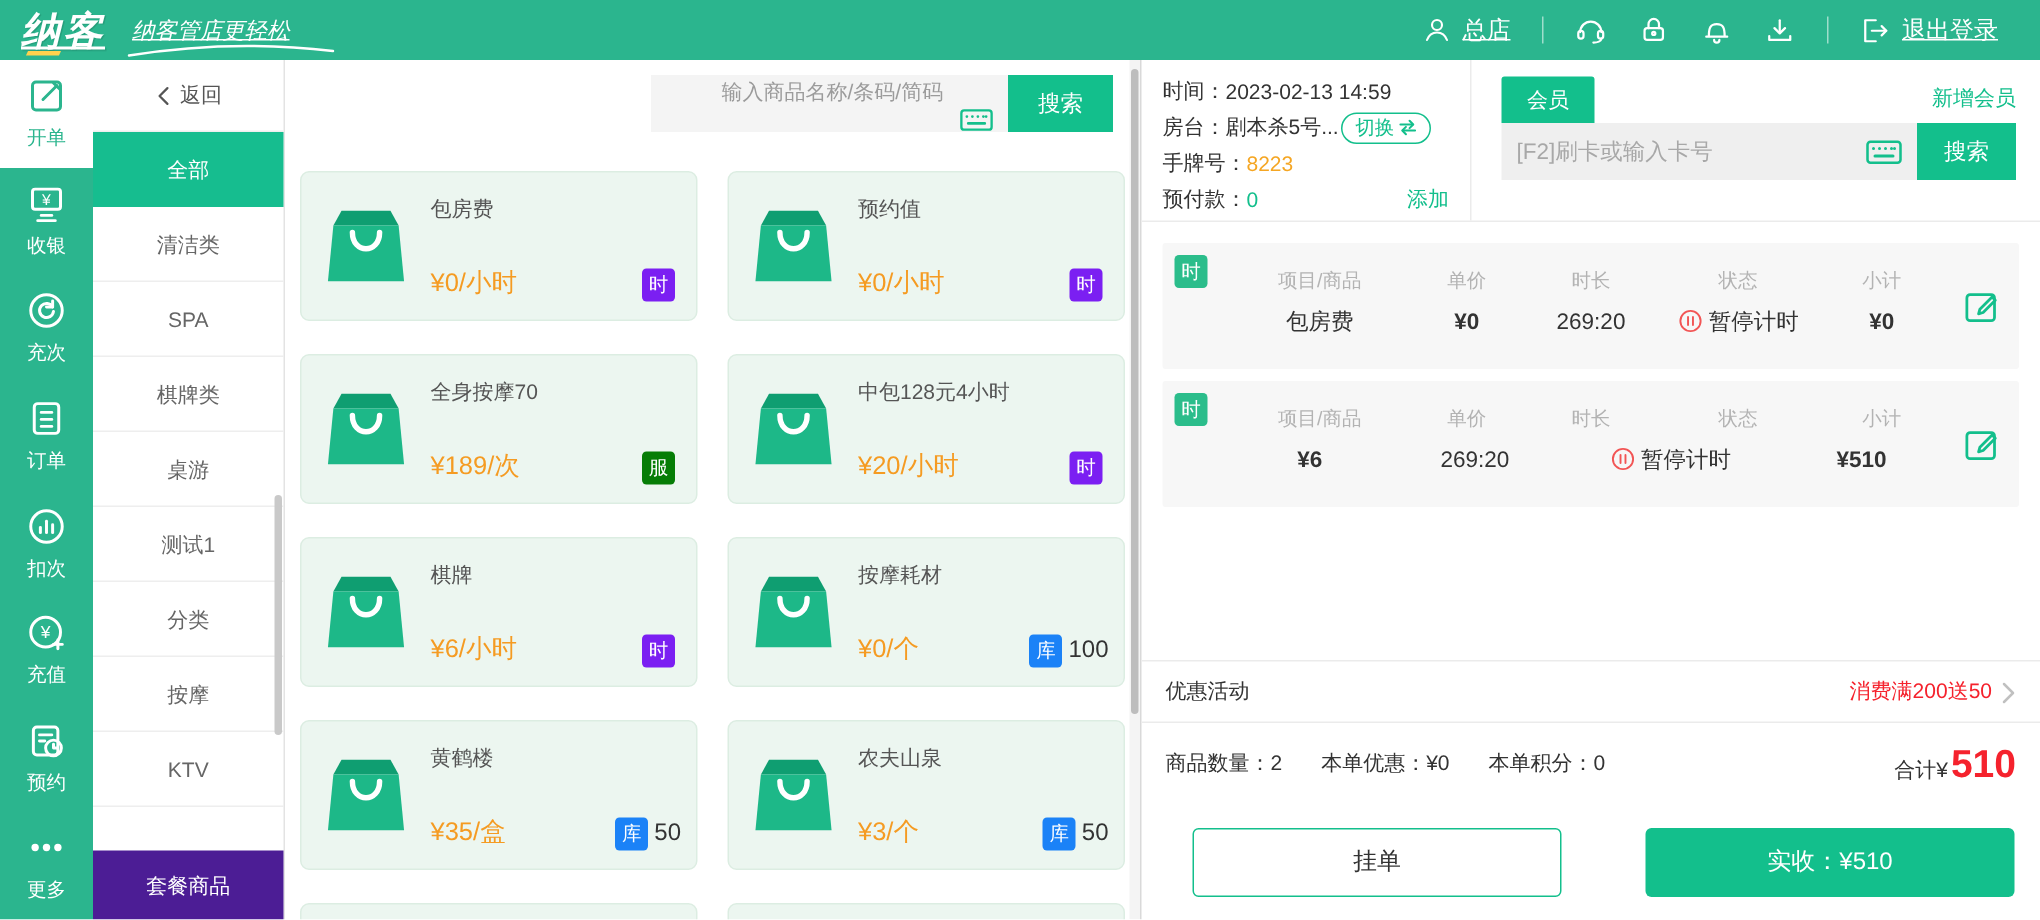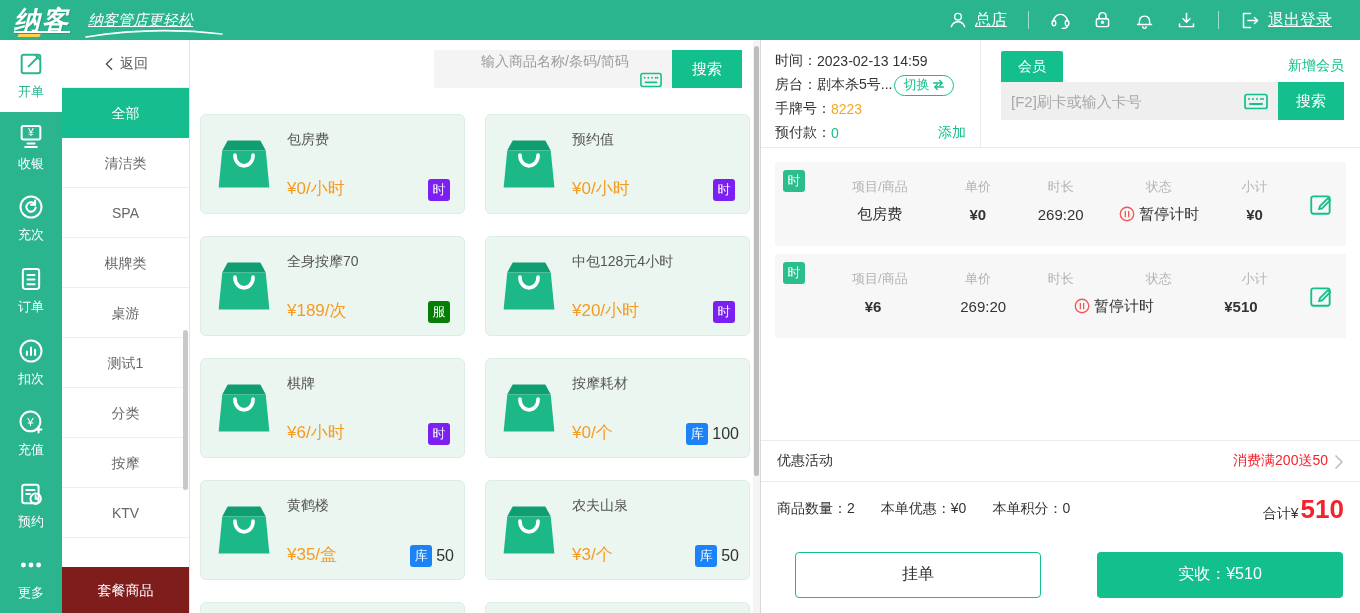--- a/index.html
+++ b/index.html
@@ -33,21 +33,21 @@
   .nav-item.active { background:#fff; color:#2bb58e; }
 
   
   .cats { width:128px; background:#fff; border-right:1px solid #e3e3e3; position:relative; }
   .cat-back { height:48px; display:flex; align-items:center; justify-content:center; gap:5px;
     color:#555; font-size:14px; border-bottom:1px solid #eee; cursor:pointer; }
   .cat-item { height:50px; line-height:50px; text-align:center; color:#666; font-size:14px;
     border-bottom:1px solid #eee; cursor:pointer; }
   .cat-item.active { background:#16bd8f; color:#fff; border-bottom:none; }
   .cat-thumb { position:absolute; right:1px; top:290px; width:5px; height:160px; background:#c9c9c9; border-radius:3px; }
-  .package-btn { position:absolute; left:0; right:0; bottom:0; height:46px; background:#7f1d1d; color:#fff;
+  .package-btn { position:absolute; left:0; right:0; bottom:0; height:46px; background:#4c1d95; color:#fff;
     font-size:14px; text-align:center; line-height:46px; cursor:pointer; }
 
   
   .products { width:570px; position:relative; overflow:hidden; background:#fff; }
   .search-row { height:58px; display:flex; align-items:center; justify-content:flex-end; padding-right:18px; }
   .search-input { width:238px; height:38px; background:#f4f4f4; display:flex; align-items:flex-end; padding:0 10px;flex-direction:column; }
   .search-input input { flex:1; border:none; background:transparent; outline:none; font-size:14px; color:#555;
     font-family:inherit; }
   .search-input input::placeholder { color:#9b9b9b; }
   .search-btn { width:70px; height:38px; background:#13bf8c; border:none; color:#fff; font-size:15px;

